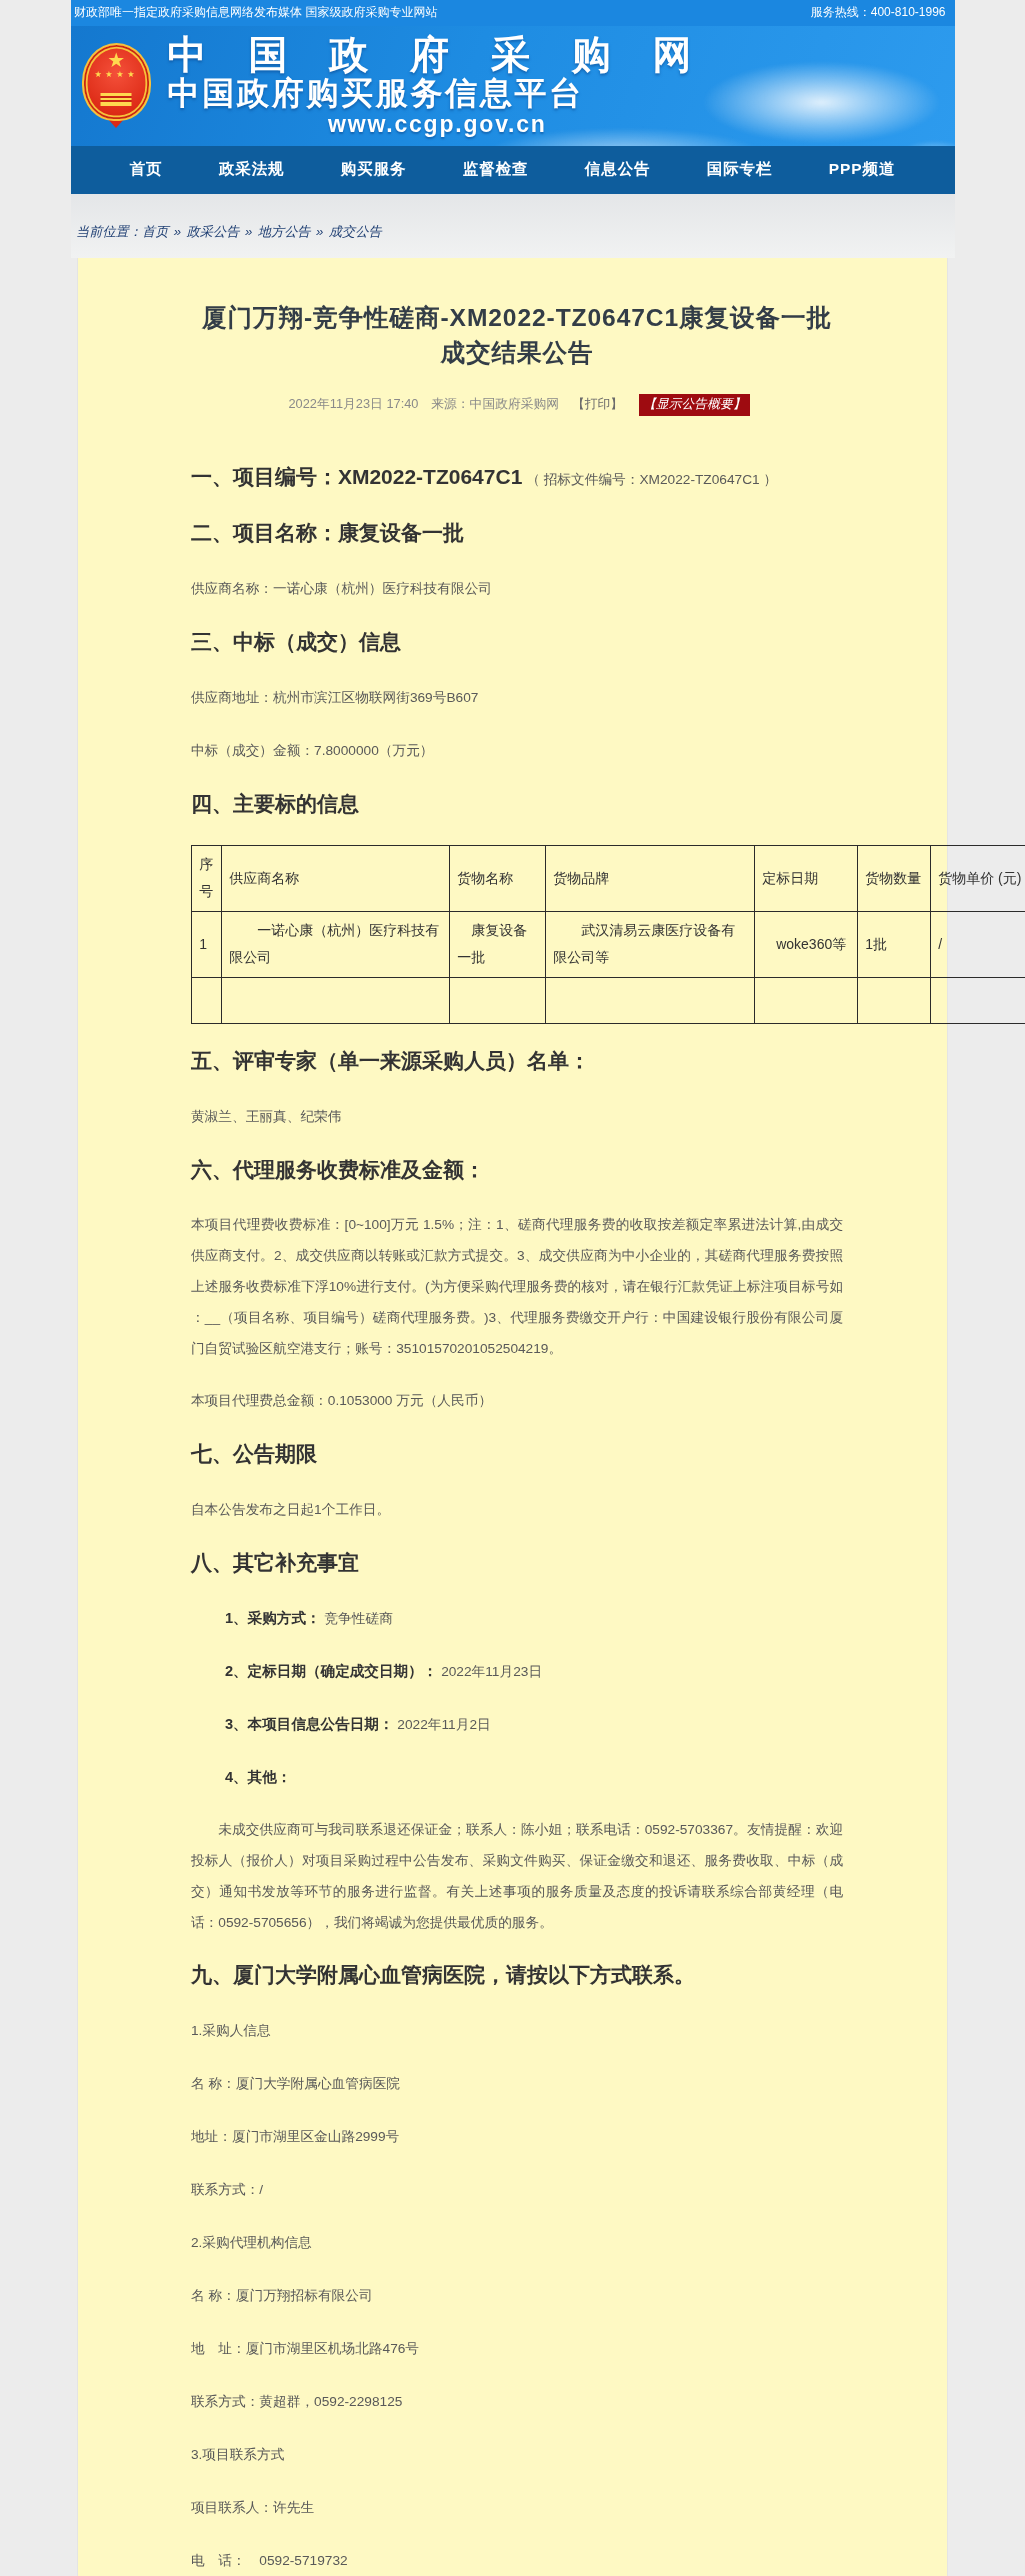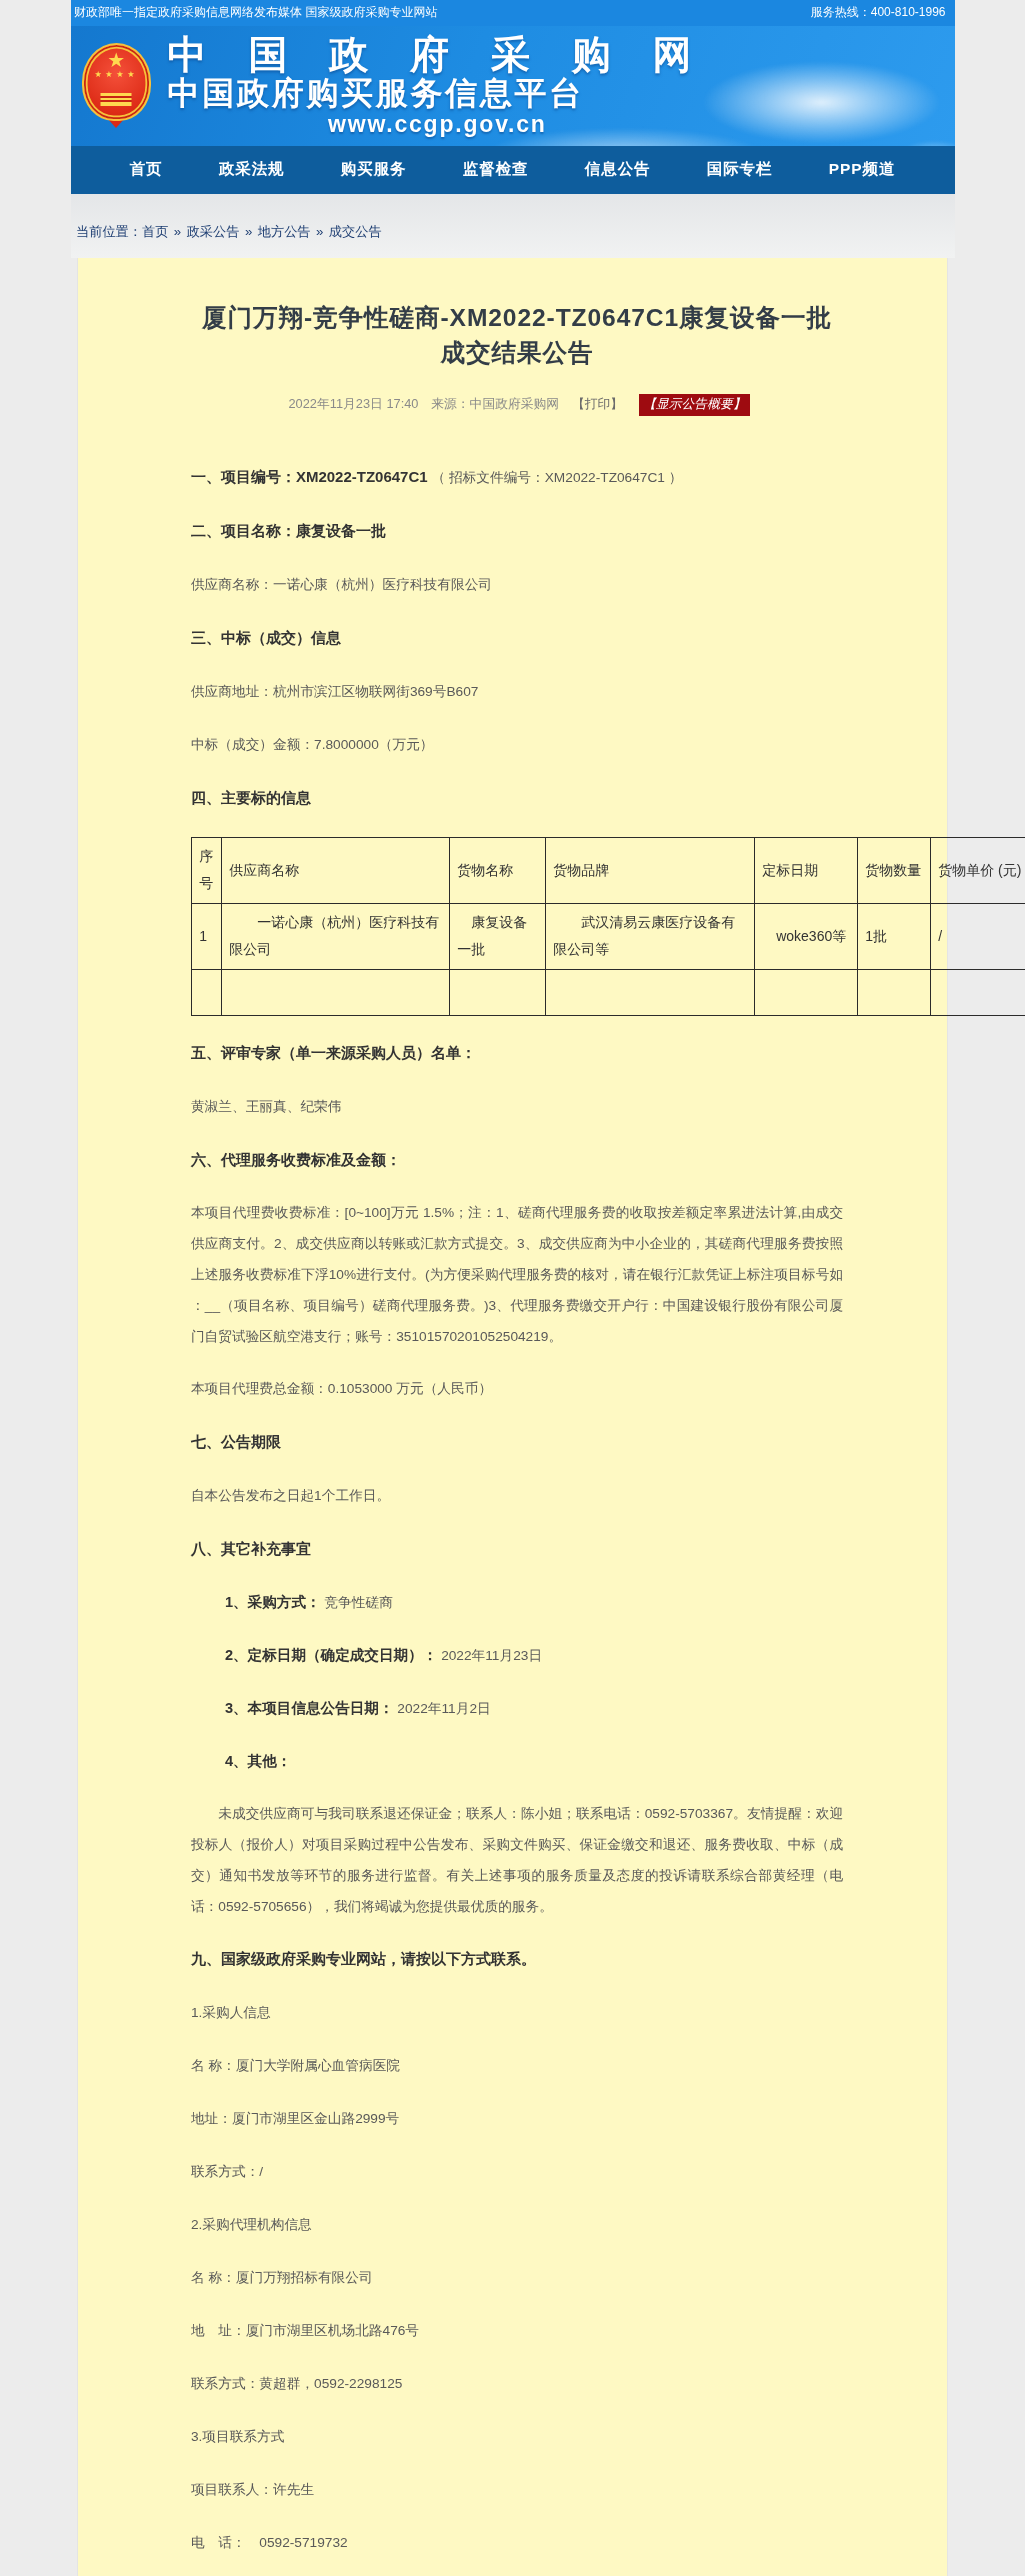--- a/index.html
+++ b/index.html
@@ -43,37 +43,37 @@
             text-shadow:0 1.8px 1.8px rgba(10,70,140,.5); }
 
   
   .nav { height:48px; background:#0e5d9d; display:flex; align-items:center;
          justify-content:space-around; padding:0 31px; }
   .nav a { color:#fff; font-size:15.5px; font-weight:bold; text-decoration:none; letter-spacing:0.9px; }
 
   
   .crumbbar { height:64px; background:linear-gradient(#e4e6e8,#f1f2f2);
               display:flex; align-items:center; padding:12.8px 7.3px 0 5.5px; }
-  .crumbbar, .crumbbar a { color:#1f3f73; font-size:13.2px; text-decoration:none; }
+  .crumbbar, .crumbbar a { color:#1f3f73; font-size:13.2px; text-decoration:none;font-style:italic; }
   .crumb-sep { margin:0 5.5px; color:#1f3f73; }
 
   
   .panel { background:#fef9c3; margin:0 6.4px; border:0.9px solid #e4e4e4; border-top:none;
            padding:0 104px 64px 113px; min-height:2254px; }
   .article-title { text-align:center; font-size:24.6px; font-weight:bold; color:#333d47;
            letter-spacing:0.9px; padding-top:42px; line-height:35px; }
   .article-meta { text-align:center; margin:24px 0 44px; font-size:12.8px; color:#8a8a8a; }
   .article-meta .m { margin:0 4.6px; }
   .print-link { color:#6b6b6b; cursor:pointer; }
   .summary-badge { display:inline-block; background:#9e0b10; color:#fff; padding:2.7px 4.6px;
            font-size:12.8px; margin-left:7.3px; cursor:pointer;font-style:italic; }
 
   .blk { font-size:13.7px; line-height:33px; color:#595959; margin:20px 0; }
   .blk .b { font-weight:bold; color:#333; font-size:14.6px; }
-  .blk.h .b { font-size:15px; }
+  .blk.h .b { font-size:21px; }
   .blk.sub { padding-left:34px; }
   .blk.longp { line-height:31px; text-align:justify; }
   .blk.tindent { text-indent:2em; }
 
   
   table.bid { border-collapse:collapse; width:847px; margin:22px 0 11px;
               border:1.8px solid #2b2b2b; table-layout:fixed; }
   table.bid td, table.bid th { border:0.9px solid #2b2b2b; font-weight:normal; font-size:14px;
               color:#333; padding:5.5px 7.3px; line-height:27px; vertical-align:middle; text-align:left;
               word-break:break-word; }
@@ -244,21 +244,21 @@
       <span class="b">3、本项目信息公告日期：</span>
       <span class="t">2022年11月2日</span>
     </p>
     <p class="blk sub">
       <span class="b">4、其他：</span>
     </p>
     <p class="blk longp tindent">
       <span class="t">未成交供应商可与我司联系退还保证金；联系人：陈小姐；联系电话：0592-5703367。友情提醒：欢迎投标人（报价人）对项目采购过程中公告发布、采购文件购买、保证金缴交和退还、服务费收取、中标（成交）通知书发放等环节的服务进行监督。有关上述事项的服务质量及态度的投诉请联系综合部黄经理（电话：0592-5705656），我们将竭诚为您提供最优质的服务。</span>
     </p>
     <p class="blk h">
-      <span class="b">九、国家级政府采购专业网站，请按以下方式联系。</span>
+      <span class="b">九、厦门大学附属心血管病医院，请按以下方式联系。</span>
     </p>
     <p class="blk">
       <span class="t">1.采购人信息</span>
     </p>
     <p class="blk">
       <span class="t">名 称：厦门大学附属心血管病医院</span>
     </p>
     <p class="blk">
       <span class="t">地址：厦门市湖里区金山路2999号</span>
     </p>

